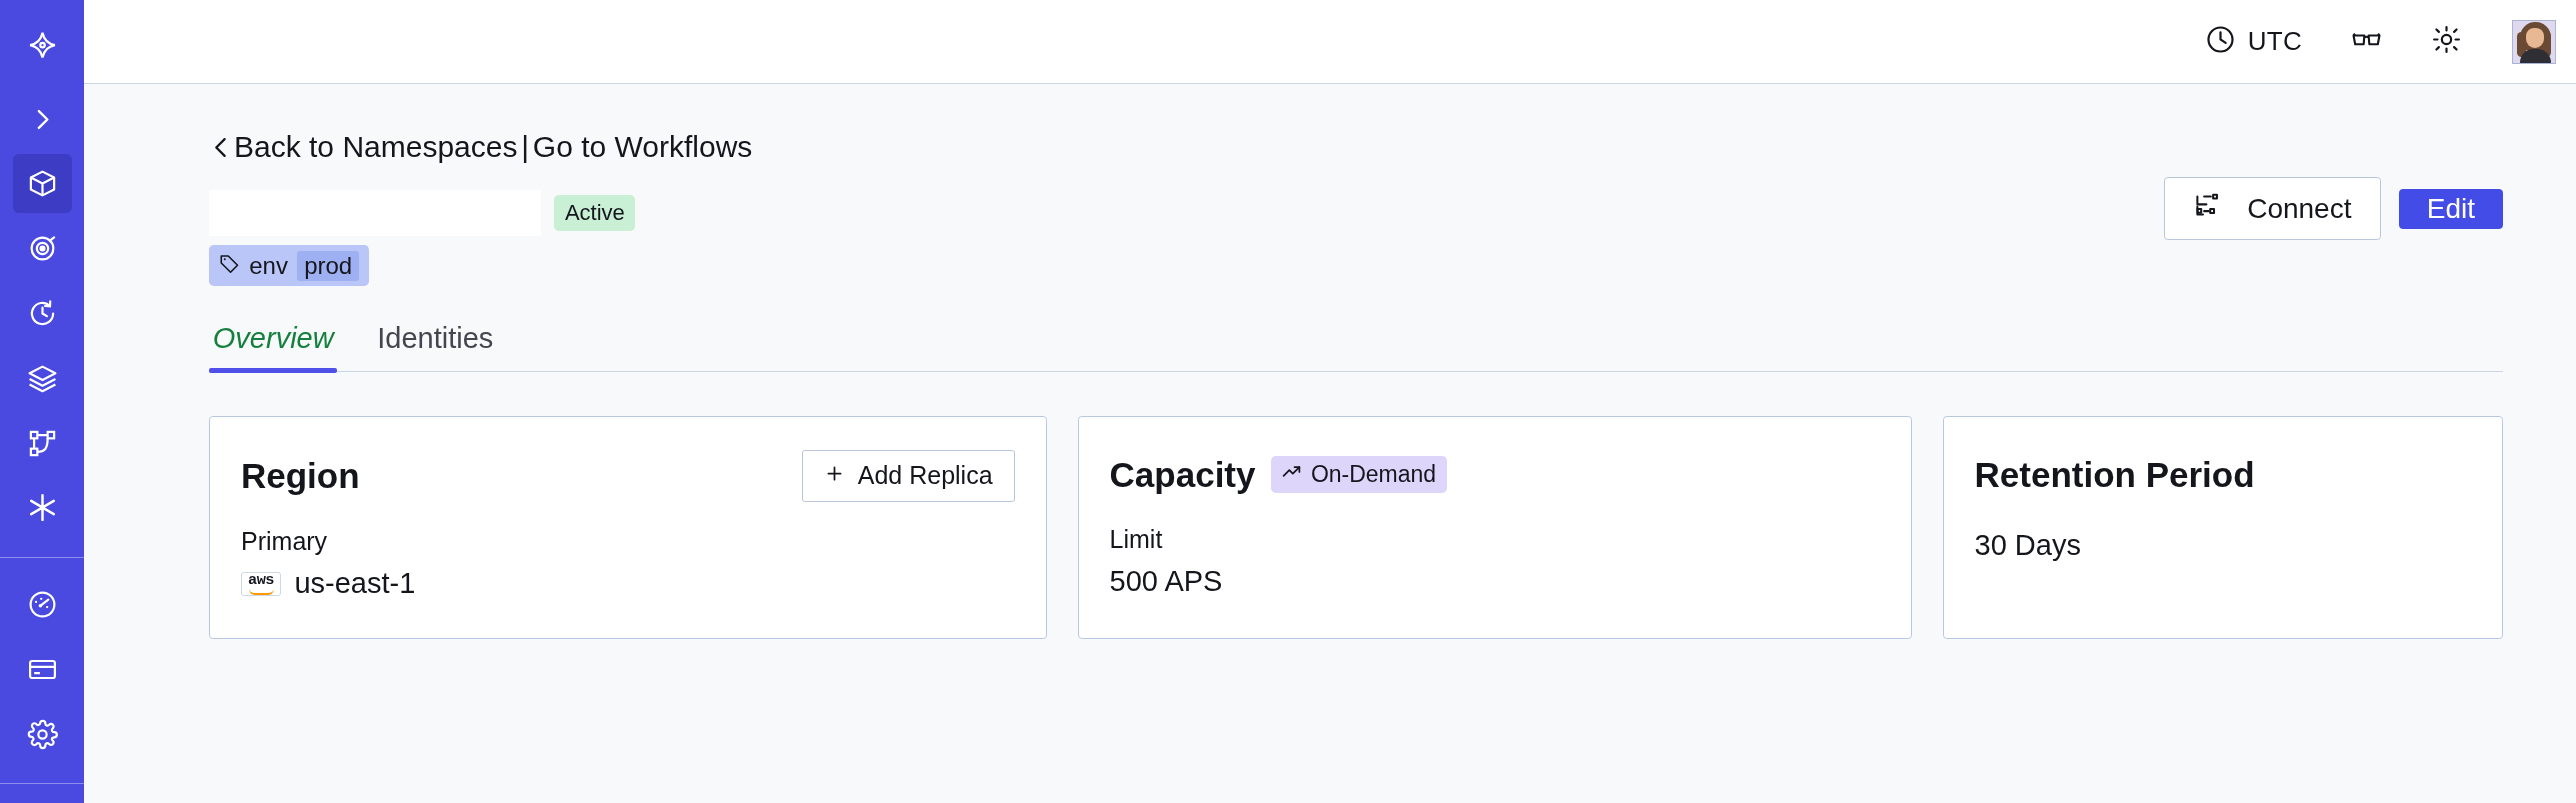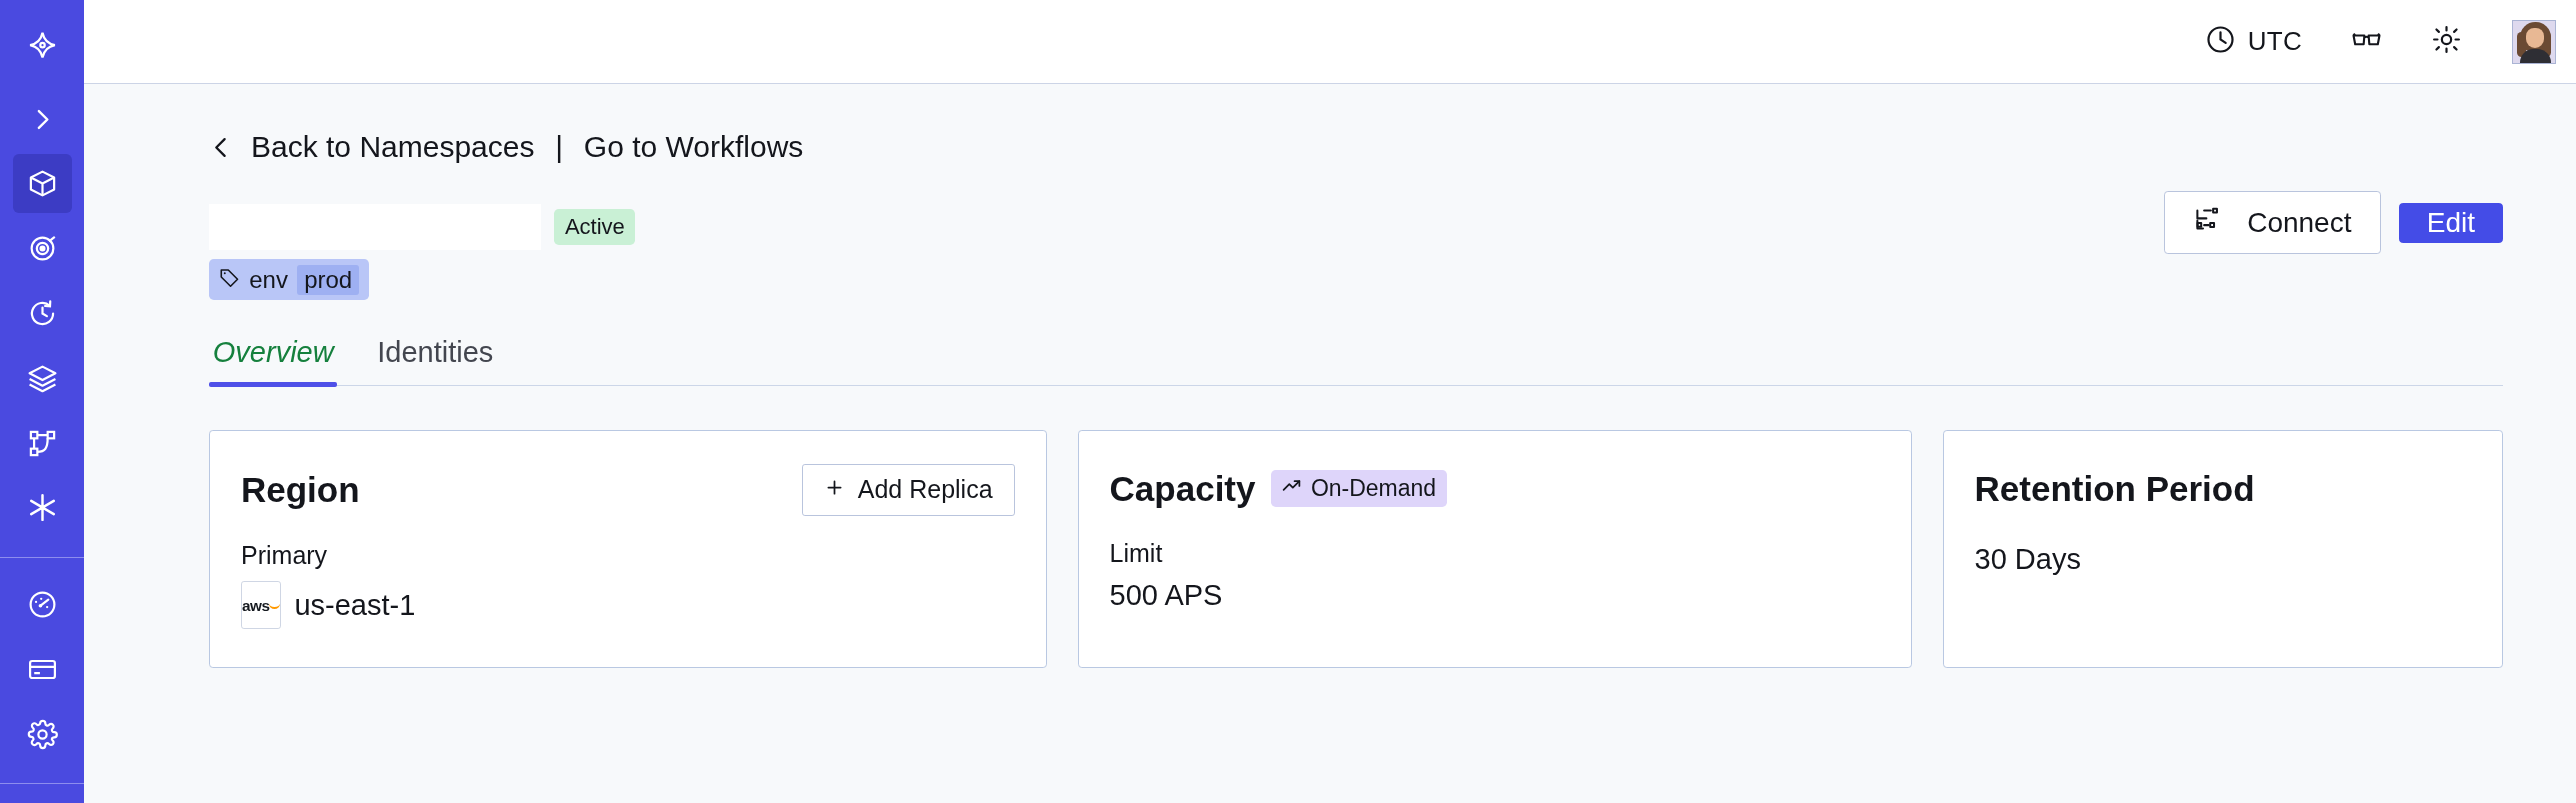--- a/index.html
+++ b/index.html
@@ -72,22 +72,22 @@
   .avatar .body {
     position: absolute; left: 6.7px; bottom: 0; width: 31px; height: 13.4px;
     background: #2e2e34; border-radius: 13.4px 13.4px 0 0;
   }
 
   
   .content { flex: 1; padding: 46px 0 0 0; overflow: hidden; }
   .inner { padding: 0 73px 0 125px; }
 
   .breadcrumb {
-    display: flex; align-items: center; gap: 17px;
-    font-size: 30px; color: #14161c; margin-bottom: 35px;
+    display: flex; align-items: center; gap: 0;
+    font-size: 30px; color: #14161c; margin-bottom: 21px;
   }
   .breadcrumb .chev { display: flex; align-items: center; }
   .crumb-sep { color: #14161c; font-size: 30px; margin: 0 3.8px; }
 
   .title-row {
     display: flex; align-items: center; position: relative;
     height: 56px; margin-bottom: 3.8px;
   }
   .ns-title-redacted {
     width: 332px; height: 46px; background: #ffffff;
@@ -167,24 +167,24 @@
   .highlight-box {
     position: absolute; left: -12.5px; top: -12.5px; right: -12.5px; bottom: -12.5px;
     border: 4.8px solid #e8381b; border-radius: 1.9px; pointer-events: none;
   }
   .badge-ondemand {
     display: inline-flex; align-items: center; gap: 8.6px;
     background: #ded5fa; color: #14161c; border-radius: 4.8px;
     font-size: 23px; padding: 4.8px 10.5px; margin-left: 15.3px;
   }
   .aws-badge {
-    width: 40px; height: 48px; background: #ffffff;
+    width: 40px; height: 24px; background: #ffffff;
     border: 1px solid #cfd6e4; border-radius: 2.9px;
-    display: flex; flex-direction: row; align-items: center;
-    justify-content: center; line-height: 1;
+    display: flex; flex-direction: column; align-items: center;
+    justify-content: center; line-height: 1; font-family: Liberation Mono, monospace;
   }
   .aws-badge .aws-txt {
     font-size: 15.3px; font-weight: 700; color: #15191f;
     letter-spacing: -0.5px;
   }
   .aws-badge .aws-swoosh {
     width: 25px; height: 6.7px; margin-top: 1px;
     border-bottom: 2.9px solid #f90; border-radius: 0 0 12.5px 12.5px;
   }
   .retention-value { font-size: 29px; color: #14161c; margin-top: 29px; }

